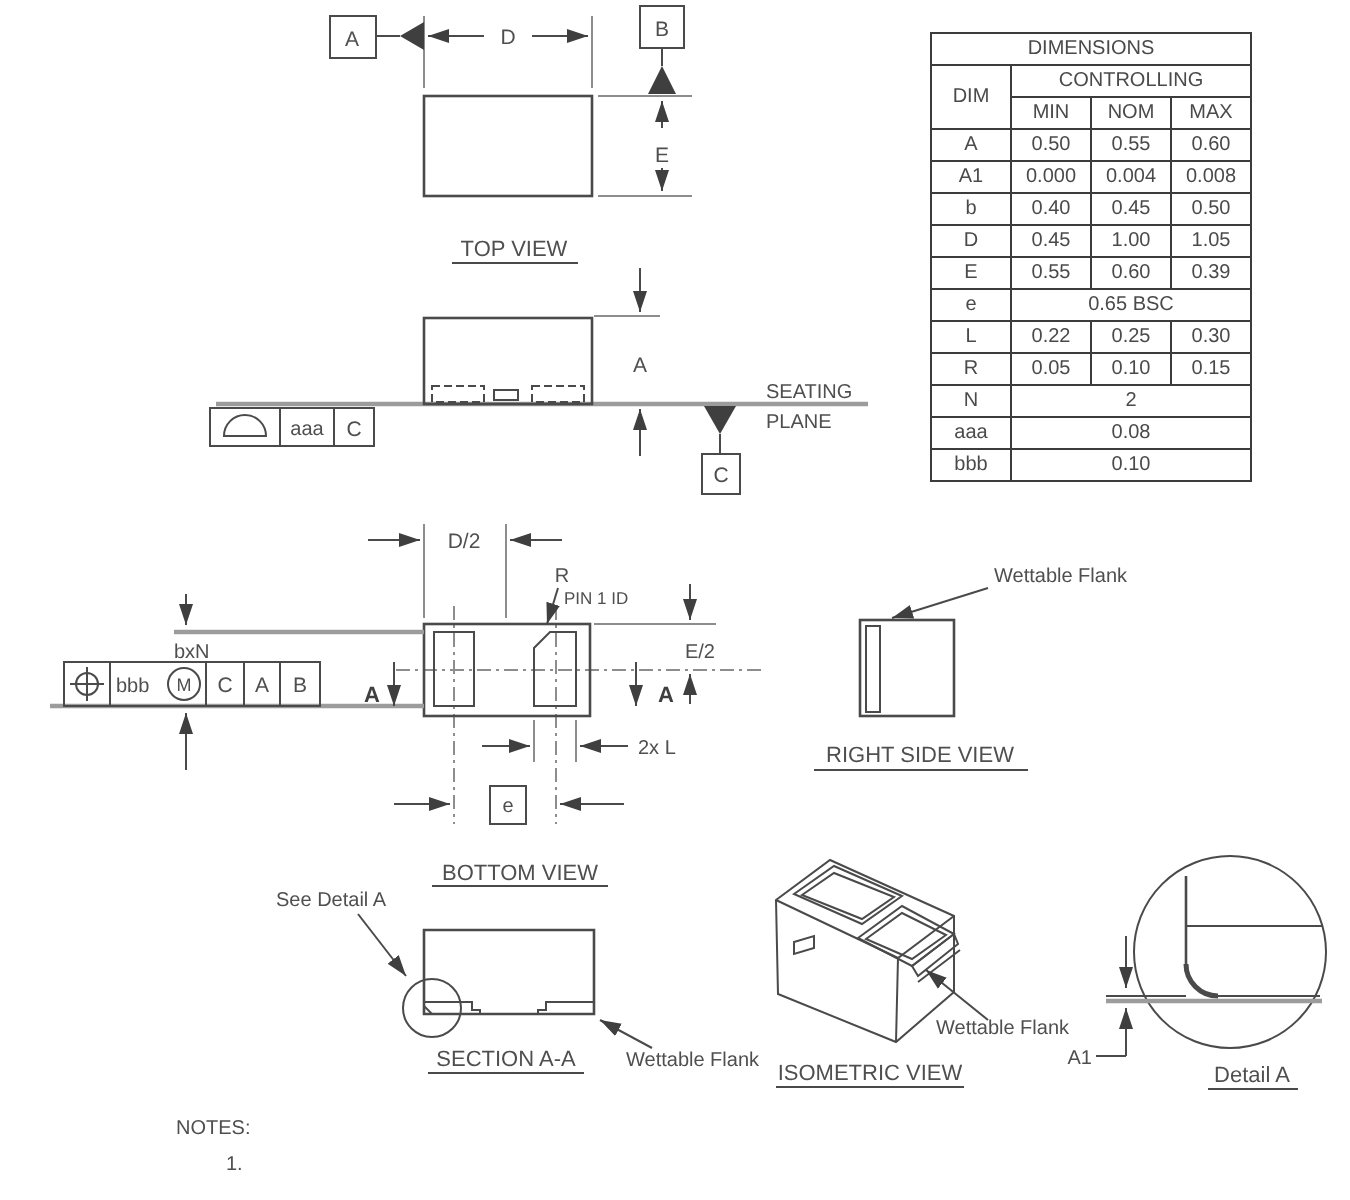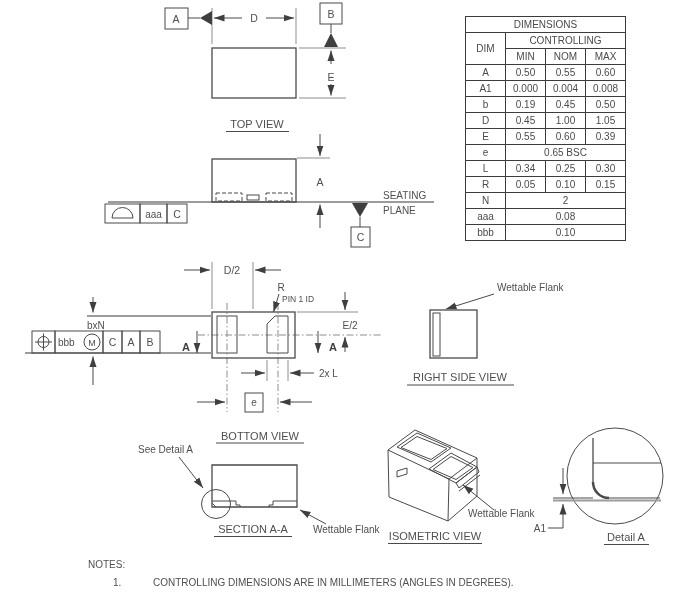--- a/index.html
+++ b/index.html
@@ -243,21 +243,21 @@
     <td>0.60</td>
   </tr>
   <tr>
     <td>A1</td>
     <td>0.000</td>
     <td>0.004</td>
     <td>0.008</td>
   </tr>
   <tr>
     <td>b</td>
-    <td>0.19</td>
+    <td>0.40</td>
     <td>0.45</td>
     <td>0.50</td>
   </tr>
   <tr>
     <td>D</td>
     <td>0.45</td>
     <td>1.00</td>
     <td>1.05</td>
   </tr>
   <tr>
@@ -265,21 +265,21 @@
     <td>0.55</td>
     <td>0.60</td>
     <td>0.39</td>
   </tr>
   <tr>
     <td>e</td>
     <td colspan="3">0.65 BSC</td>
   </tr>
   <tr>
     <td>L</td>
-    <td>0.34</td>
+    <td>0.22</td>
     <td>0.25</td>
     <td>0.30</td>
   </tr>
   <tr>
     <td>R</td>
     <td>0.05</td>
     <td>0.10</td>
     <td>0.15</td>
   </tr>
   <tr>
@@ -292,15 +292,14 @@
   </tr>
   <tr>
     <td>bbb</td>
     <td colspan="3">0.10</td>
   </tr>
 </tbody>
     </table>
 
 <div class="notes" style="left:88px;top:559px;">NOTES:</div>
 <div class="notes" style="left:113px;top:577px;">1.</div>
-<div class="notes" style="left:153px;top:577px;">CONTROLLING DIMENSIONS ARE IN MILLIMETERS (ANGLES IN DEGREES).</div>
 
 </div>
 
 </body></html>

